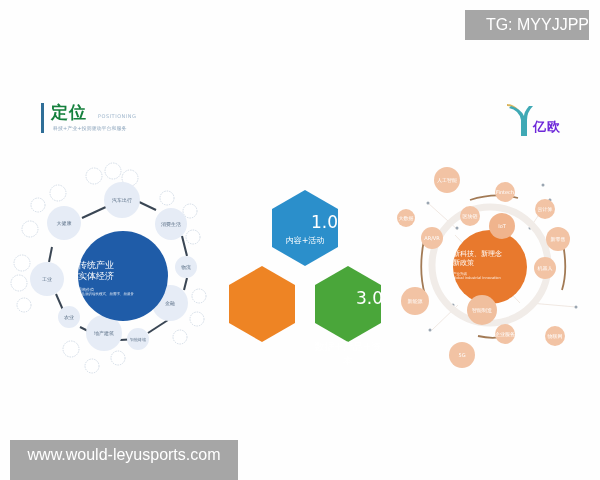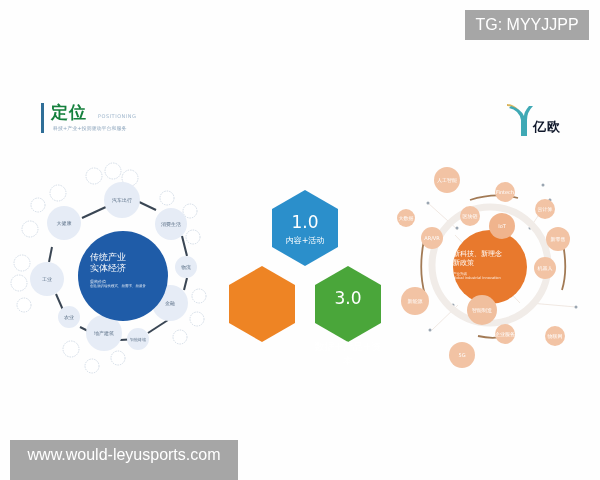--- a/index.html
+++ b/index.html
@@ -1,28 +1,28 @@
 <!DOCTYPE html>
 <html><head>
 <meta charset="utf-8">
 <style>
   * { box-sizing: border-box; margin: 0; padding: 0; }
   html, body { width: 600px; height: 480px; background: #ffffff; overflow: hidden; font-family: "DejaVu Sans", sans-serif; }
   .stage { position: relative; width: 600px; height: 480px; background: #fefefe; }
-  .wm-top { position: absolute; left: 465px; top: 10px; width: 124px; height: 30px; background: #a6a6a6; color: #fff; font-family: "Liberation Sans", sans-serif; font-size: 16px; line-height: 30px; text-align: center; }
+  .wm-top { position: absolute; left: 465px; top: 10px; width: 124px; height: 30px; background: #a6a6a6; color: #fff; font-family: "Liberation Sans", sans-serif; font-size: 16px; line-height: 30px; text-align: right; }
   .wm-bottom { position: absolute; left: 10px; top: 440px; width: 228px; height: 42px; background: #a6a6a6; color: #fff; font-family: "Liberation Sans", sans-serif; font-size: 16px; line-height: 30px; text-align: center; }
   .title-bar { position: absolute; left: 41px; top: 103px; width: 3px; height: 30px; background: #2f6e97; }
   .title-main { position: absolute; left: 51px; top: 101px; font-size: 17px; font-weight: bold; color: #15803d; letter-spacing: 1px; }
   .title-en { position: absolute; left: 98px; top: 113px; font-size: 5px; color: #9fb6cc; letter-spacing: 0.5px; }
   .title-sub { position: absolute; left: 53px; top: 125px; font-size: 5px; color: #8aa3bb; }
   .logo { position: absolute; left: 505px; top: 102px; width: 70px; height: 36px; }
-  .logo-text { position: absolute; left: 533px; top: 118px; font-size: 13px; color: #0f172a; font-weight: bold; letter-spacing: 1px; }
+  .logo-text { position: absolute; left: 533px; top: 118px; font-size: 13px; color: #6d28d9; font-weight: bold; letter-spacing: 1px; }
   svg.diagram { position: absolute; left: 0; top: 0; }
   .hex-label { position: absolute; color: #fff; text-align: center; }
-  .hex-num { font-size: 17px; font-weight: normal; font-family: "DejaVu Sans", sans-serif; }
+  .hex-num { font-size: 17px; font-weight: normal; font-family: "DejaVu Sans", sans-serif; text-align: right; }
   .hex-text { font-size: 8px; margin-top: 3px; }
   .center-text { position: absolute; color: #fff; text-align: left; }
   .node-label { position: absolute; font-size: 5px; color: #5a6f86; text-align: center; transform: translate(-50%, -50%); white-space: nowrap; }
   .onode-label { position: absolute; font-size: 5px; color: #fff; text-align: center; transform: translate(-50%, -50%); white-space: nowrap; }
 </style>
 </head>
 <body>
 
 <div class="stage">
 
@@ -139,21 +139,21 @@
 
   <div class="hex-label" style="left:272px;top:212px;width:66px;">
     <div class="hex-num">1.0</div>
     <div class="hex-text">内容+活动</div>
   </div>
   <div class="hex-label" style="left:313px;top:288px;width:70px;">
     <div class="hex-num">3.0</div>
     <div class="hex-text" style="font-size:10px;margin-top:32px;">数据+产品+资本</div>
   </div>
 
-  <div class="center-text" style="left:78px;top:252px;width:86px;margin-left:12px;">
+  <div class="center-text" style="left:78px;top:260px;width:86px;">
     <div style="font-size:9px;line-height:11px;">传统产业</div>
     <div style="font-size:9px;line-height:11px;">实体经济</div>
     <div style="font-size:4px;margin-top:5px;opacity:0.85;">重构价值</div>
     <div style="font-size:3.5px;opacity:0.85;">创造新的增长模式、新需求、新服务</div>
   </div>
 
   <div class="node-label" style="left:122px;top:200px;">汽车出行</div>
   <div class="node-label" style="left:171px;top:224px;">消费生活</div>
   <div class="node-label" style="left:186px;top:267px;">物流</div>
   <div class="node-label" style="left:170px;top:303px;">金融</div>

